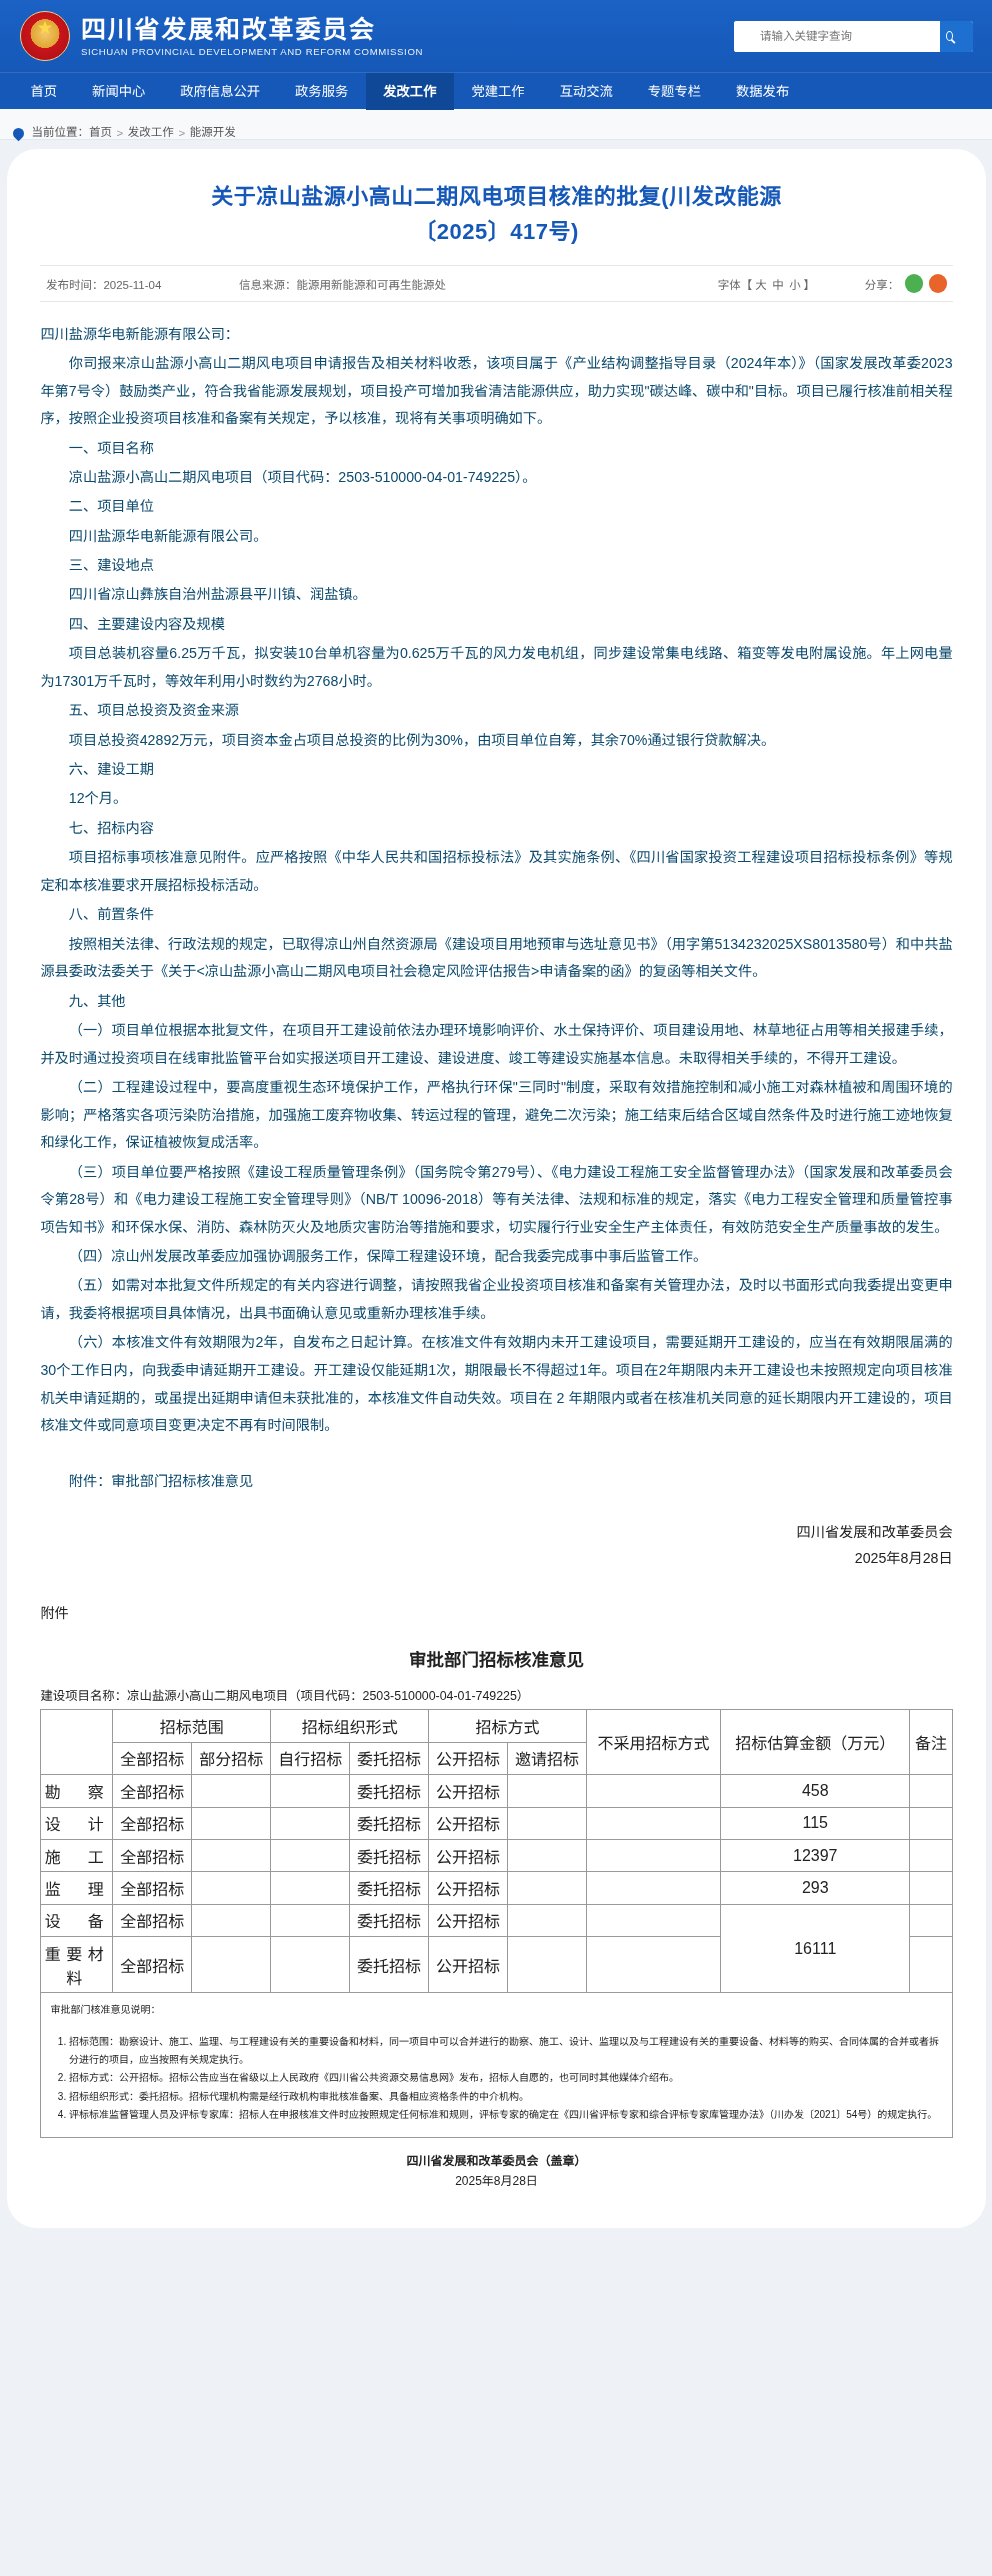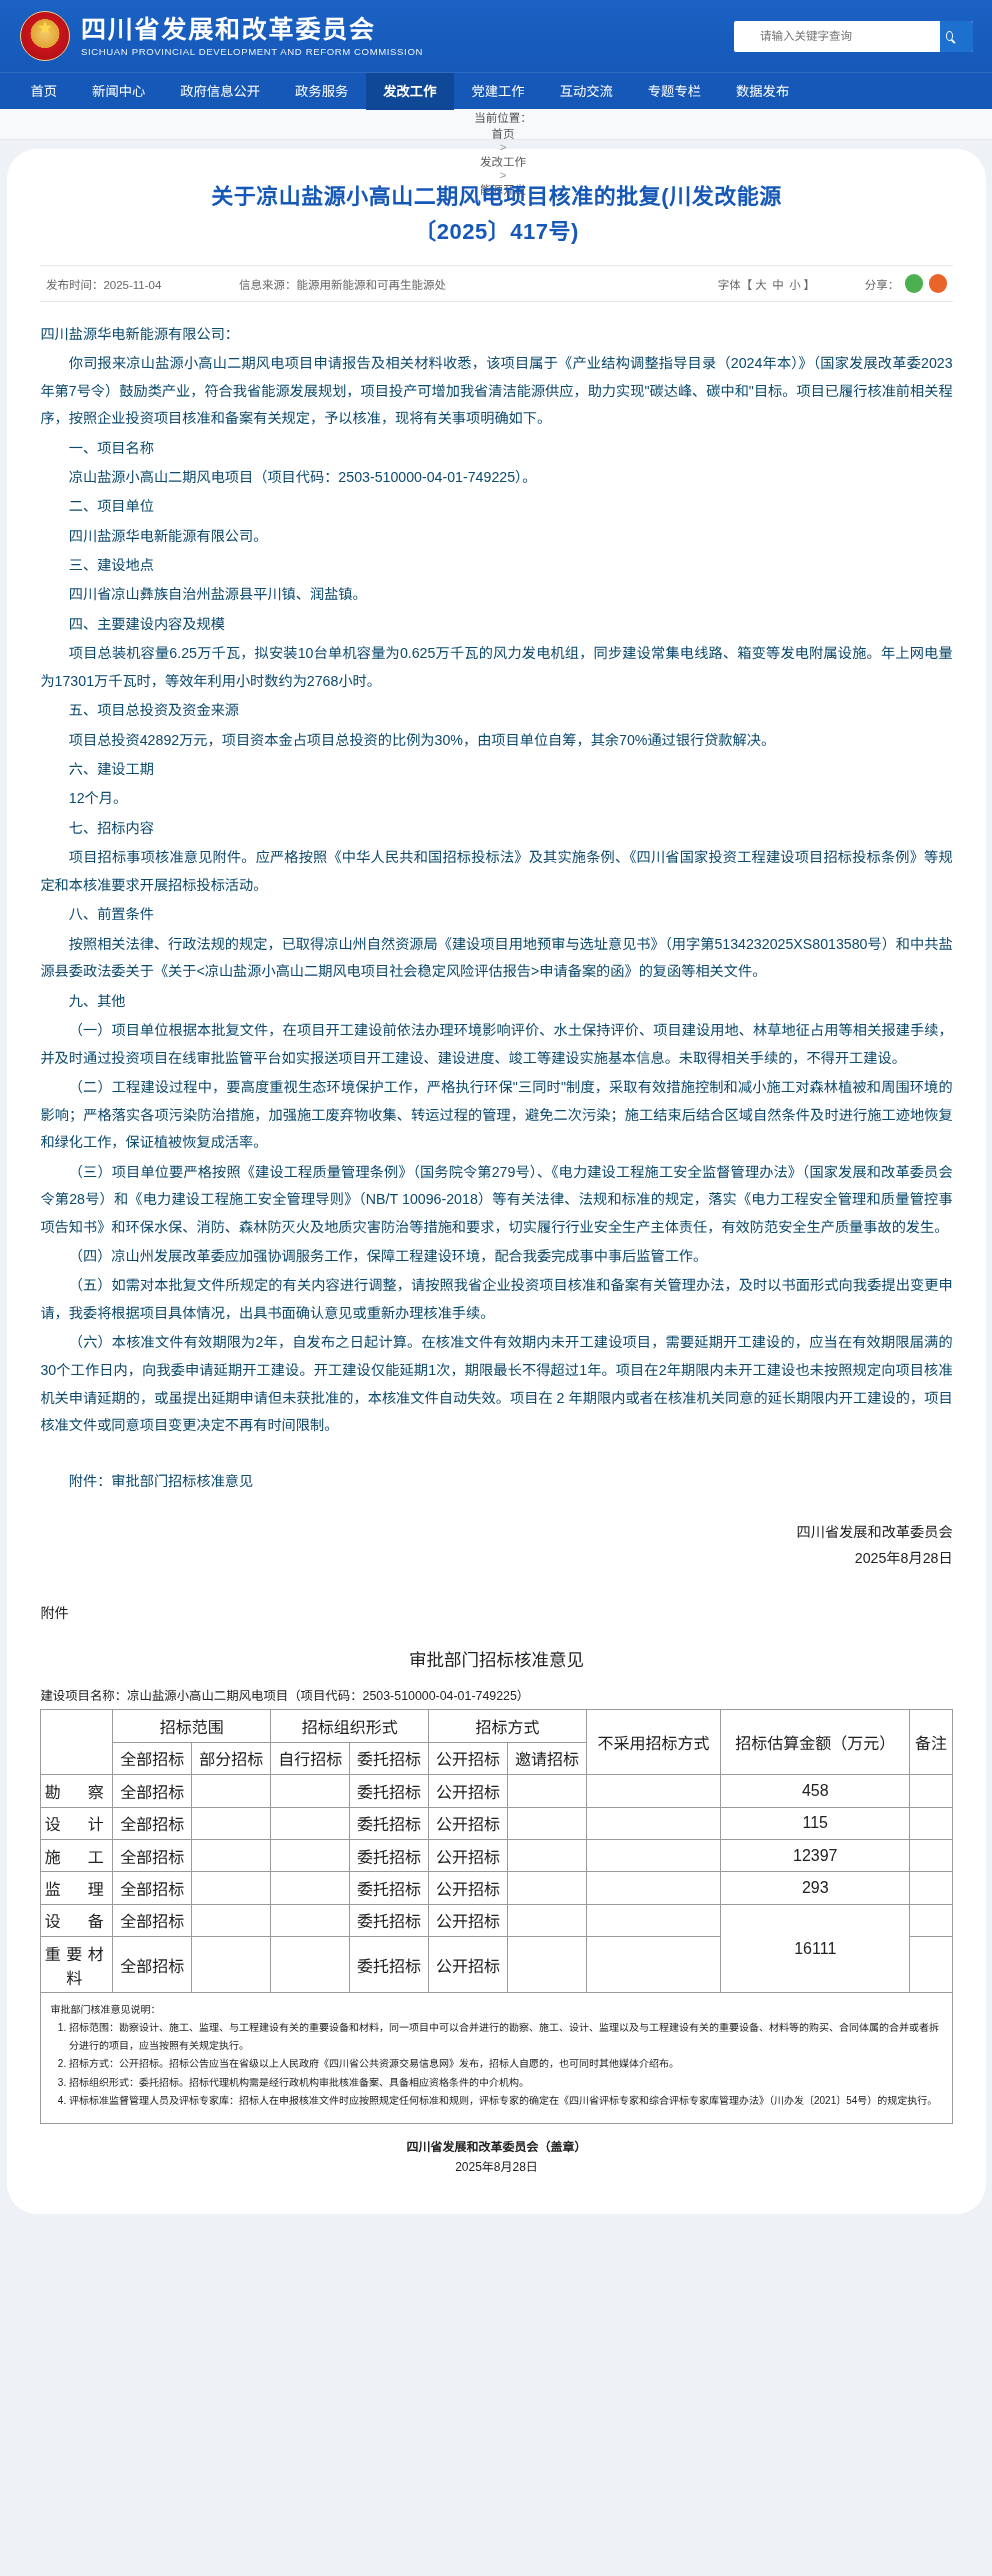--- a/index.html
+++ b/index.html
@@ -55,22 +55,22 @@
     background:#1558b8; height:37px; display:flex; align-items:center;
     padding-left:13px; border-top:0.9px solid rgba(255,255,255,.12);
   }
   .nav-item {
     color:#fff; font-size:13.3px; padding:0 17.5px; line-height:37px; cursor:pointer; white-space:nowrap;
   }
   .nav-item.active { background:#0f4896; font-weight:bold; }
 
   
   .crumb {
-    background:#f7f9fb; height:31px; display:flex; align-items:center;
-    font-size:11.5px; color:#555; padding-left:13px; border-bottom:0.9px solid #e3e8ee;flex-direction:column;
+    background:#f7f9fb; height:31px; display:flex; align-items:flex-end;
+    font-size:11.5px; color:#555; padding-left:13px; border-bottom:0.9px solid #e3e8ee;
   }
   .crumb .pin { width:11px;height:11px;border-radius:50% 50% 50% 0; background:#1558b8; transform:rotate(-45deg); margin-right:7.4px; }
   .crumb a { color:#555; text-decoration:none; }
   .crumb .sep { margin:0 4.6px; color:#999; }
 
   
   .card { background:#fff; margin:9.2px 7.4px 0 7.4px; padding: 24px 33px 37px 33px; border-radius: 30px; }
   .doc-title {
     text-align:center; color:#1558b8; font-weight:bold;
     font-size:22px; line-height:35px; letter-spacing:0.5px;
@@ -91,32 +91,32 @@
   .share-wb { background:#e8642b; }
 
   
   .body { font-size:14.2px; line-height:27.6px; color:#0c4a6e; margin-top:18.4px; text-align:justify; }
   .body p { margin:0 0 1.8px 0; }
   .ind { text-indent:2em; }
   .sig { text-align:right; margin-top:24px; line-height:26px; font-size:14.2px; }
   .att-label { margin-top:31px; font-size:14.2px; }
 
   
-  .att-title { text-align:center; font-weight:normal; font-size:17.5px; margin:24px 0 14.7px 0; }
+  .att-title { text-align:center; font-weight:bold; font-size:17.5px; margin:24px 0 14.7px 0; }
   .att-sub { font-size:12.4px; margin-bottom:5.5px; }
 
   table.tbl { width:100%; border-collapse:collapse; font-size:16px; }
   table.tbl th, table.tbl td {
     border:0.9px solid #999; text-align:center; padding:3.7px 1.8px; height:24px; color:#222;
   }
   table.tbl th { font-weight:normal; }
   .lbl-col { width:72px; letter-spacing:5.5px; }
 
   .note { border:0.9px solid #999; border-top:none; padding:7.4px 9.2px 13px 9.2px; font-size:10px; line-height:17.5px; color:#222; }
-  .note .nt-title { margin-bottom:1px; }
+  .note .nt-title { margin-bottom:15px; }
   .note ol { margin:0; padding-left:18.4px; }
   .note li { margin-bottom:0.9px; }
   .seal { text-align:center; margin-top:13px; font-size:12px; line-height:20px; font-weight:bold; }
   .seal .date { font-weight:normal; }
   .spacer { height:26px; }
 </style>
 </head>
 <body>
 
 <div class="page">

